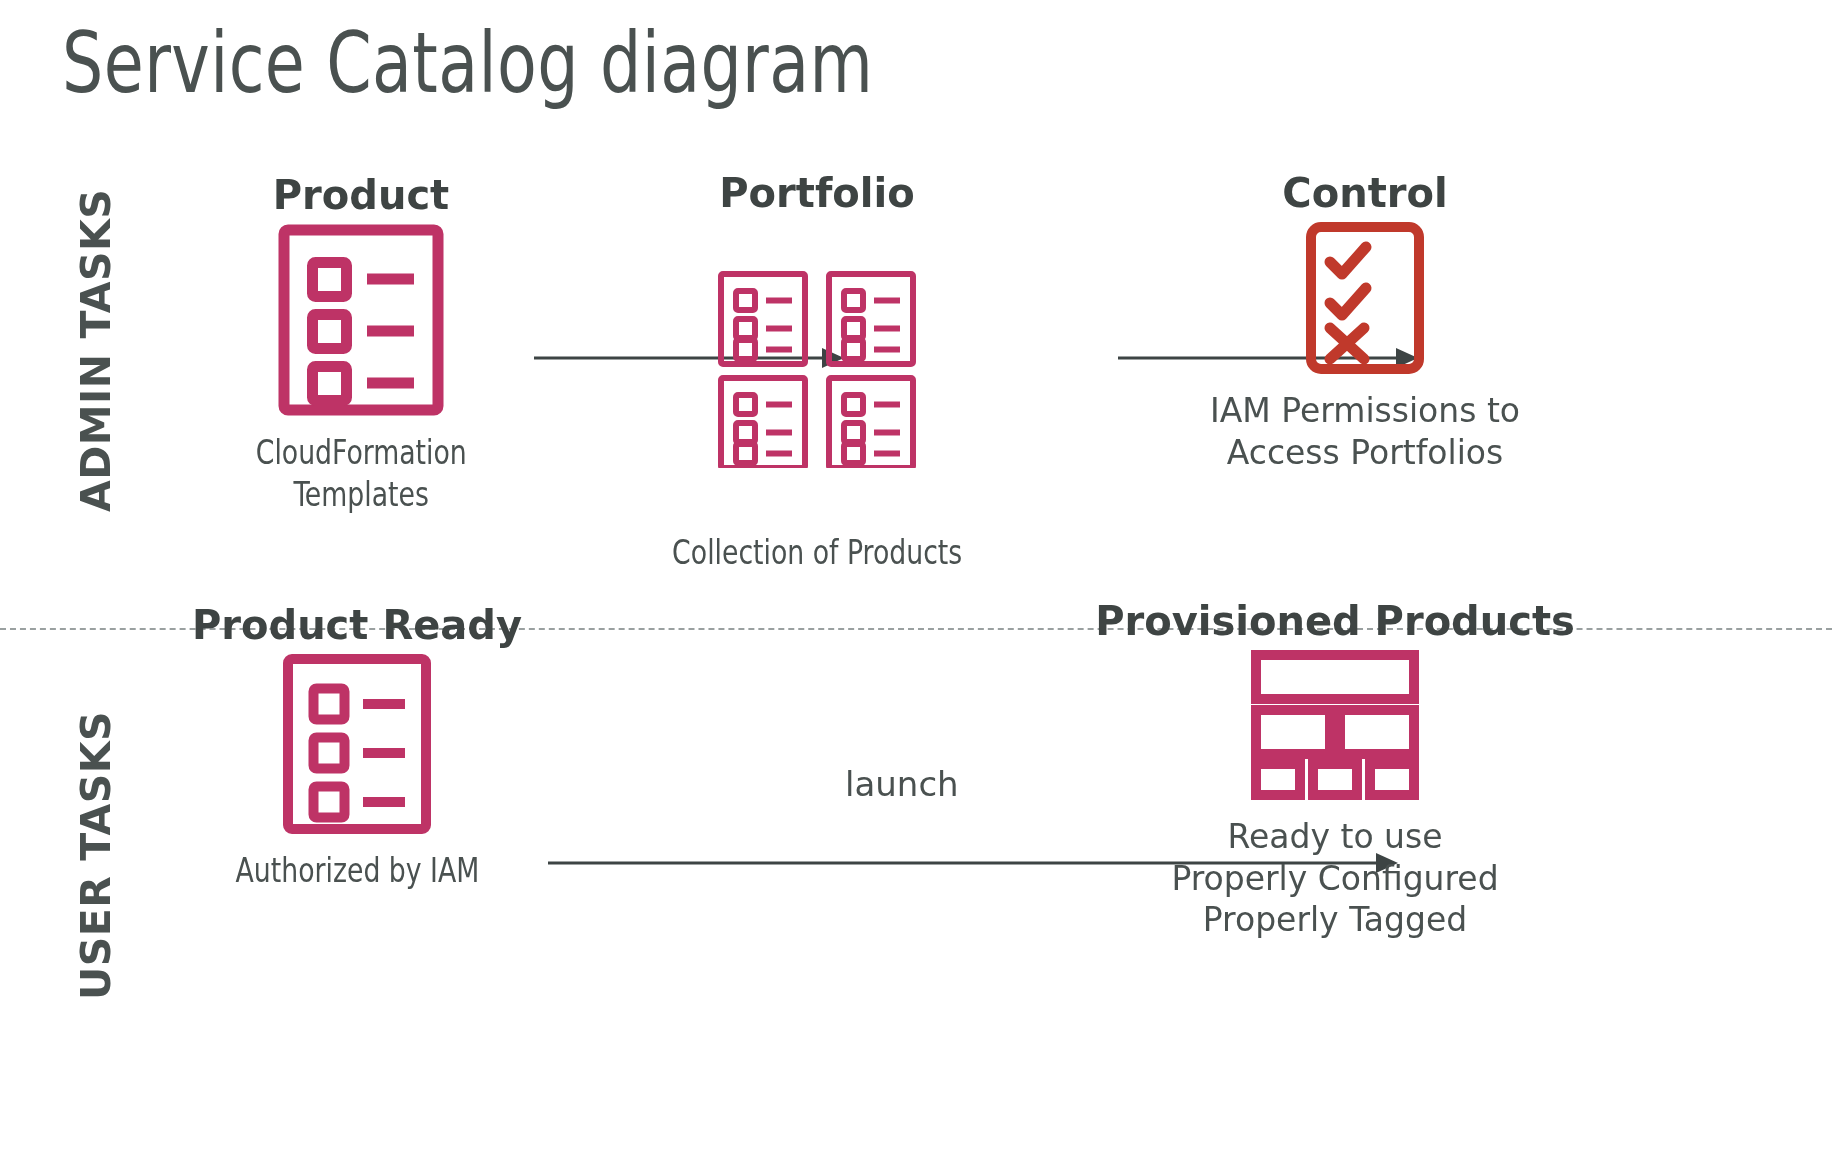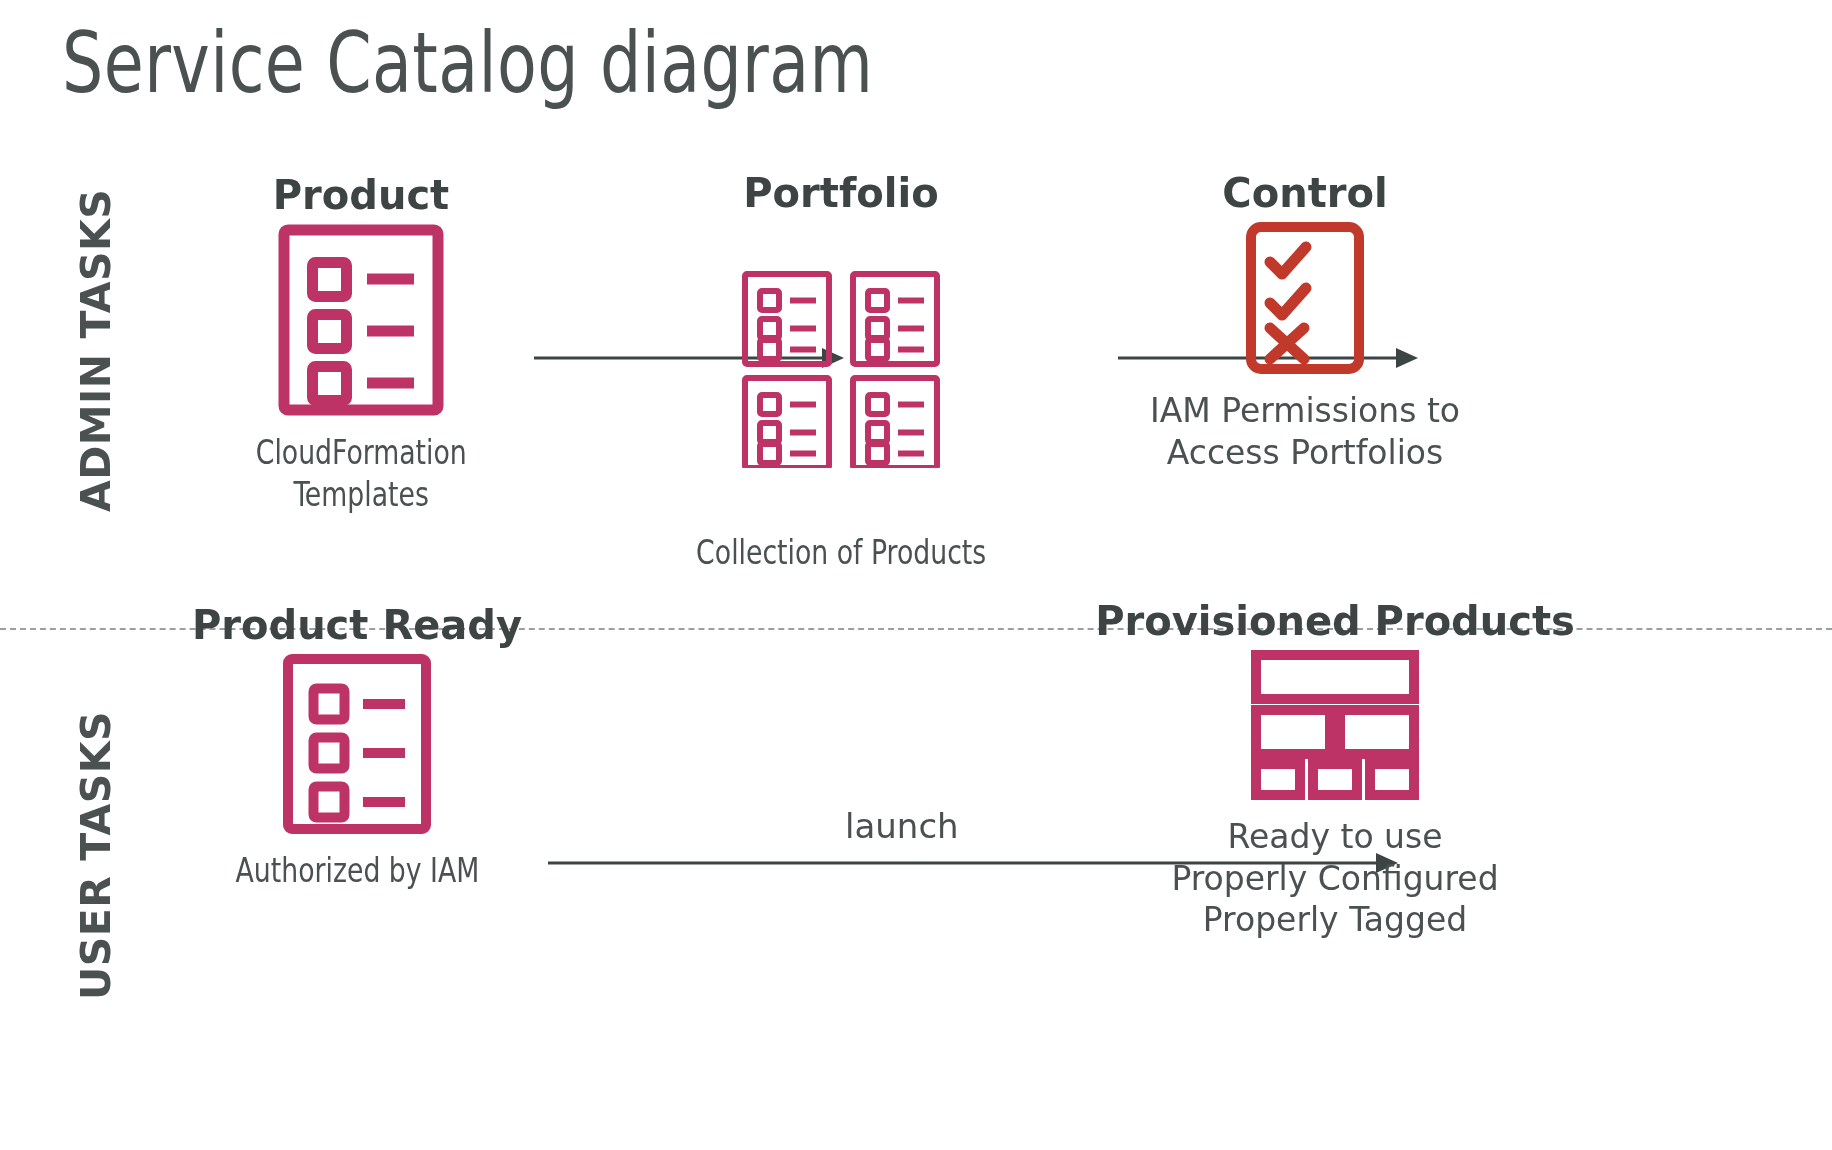--- a/index.html
+++ b/index.html
@@ -84,39 +84,39 @@
     white-space: pre-line;
     margin-top: 12px;
   }
   .caption-narrow {
     font-family: "Liberation Sans Narrow", "DejaVu Sans Condensed", "DejaVu Sans", sans-serif;
     transform: scaleX(0.9);
   }
 
   
   #node-product   { left: 196px; top: 172px;  width: 330px; }
-  #node-portfolio { left: 676px; top: 170px;  width: 330px; gap: 48px; }
-  #node-control   { left: 1140px; top: 170px; width: 330px; }
+  #node-portfolio { left: 652px; top: 170px;  width: 330px; gap: 48px; }
+  #node-control   { left: 1200px; top: 170px; width: 330px; }
 
   
   #node-product-list { left: 192px; top: 602px;  width: 330px; }
   #node-provisioned  { left: 1145px; top: 598px; width: 380px; text-align: center; }
 
   
   .arrow {
     position: absolute;
   }
   #arrow-product-portfolio { left: 534px;  top: 345px; }
   #arrow-portfolio-control { left: 1118px; top: 345px; }
   #arrow-launch            { left: 548px;  top: 850px; }
 
   #launch-label {
     position: absolute;
     left: 845px;
-    top: 806px;
+    top: 764px;
     font-size: 34px;
     font-weight: 400;
     color: #4a5150;
     white-space: nowrap;
   }
 </style>
 </head>
 <body>
 
 <div id="page-title">Service Catalog diagram</div>

